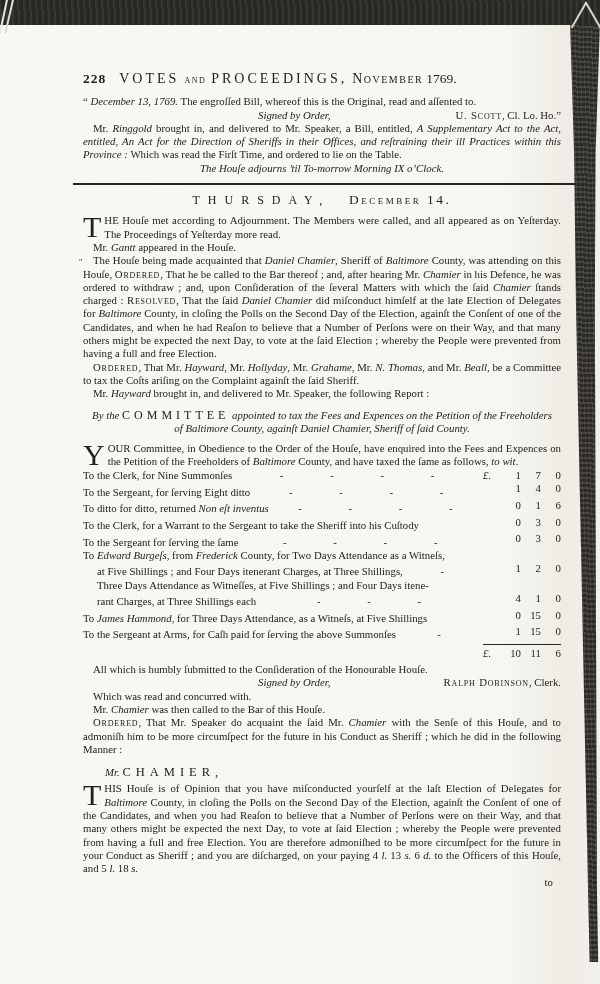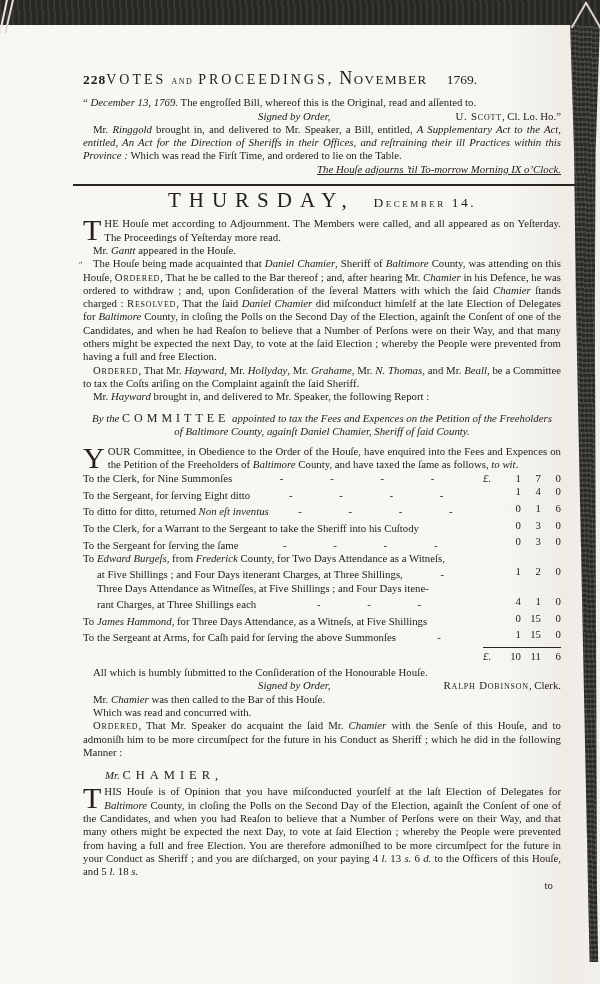--- a/index.html
+++ b/index.html
@@ -29,48 +29,48 @@
   .fold2 {left:592px; top:0; height:30px; transform:rotate(-30deg);}
   .fold3 {left:3px; top:-6px; height:40px; transform:rotate(12deg); background:#e9e7e0;}
   .fold4 {left:9px; top:-8px; height:42px; transform:rotate(13deg); background:#dedcd4;}
 
   .content {
     position:absolute; left:83px; top:72px; width:478px; z-index:2;
     font-size:10.8px; line-height:13.3px; text-align:justify;
   }
 
   
-  .hdr {display:flex; align-items:baseline; margin-bottom:9px; text-align:left;}
+  .hdr {display:flex; align-items:baseline; gap:13px; margin-bottom:9px; text-align:left;}
   .pageno {font-weight:bold; font-size:13.5px; letter-spacing:1px;}
   .p-t1 {font-size:14px; letter-spacing:3px; margin-right:5px;}
   .p-t2 {font-variant:small-caps; font-size:11.5px; letter-spacing:1.5px; margin-right:5px;}
-  .p-t3 {font-variant:small-caps; font-size:18px; letter-spacing:1.5px; margin-right:19px;}
+  .p-t3 {font-variant:small-caps; font-size:14px; letter-spacing:1.5px; margin-right:3px;}
   .p-t4 {font-size:13.5px;}
 
   
   .p-n {}
   .p-i {font-style:italic;}
   .p-sc {font-variant:small-caps; letter-spacing:0.8px;margin-top:46px;}
   .p-spread {letter-spacing:4px; font-size:12px; font-style:normal;}
   .p-spread2 {letter-spacing:5px; font-size:12.5px; font-style:normal;}
   .p-mark {position:absolute; left:-14px; top:2px; font-size:8px;}
 
   .para {margin:0; text-indent:10px; position:relative;}
   .para.nt {text-indent:0;}
-  .center {text-align:right; text-indent:0;text-decoration:underline;}
+  .center {text-align:center; text-indent:0;}
   .italic {font-style:italic;}
 
   .sig-row {display:flex; align-items:baseline;}
   .sig-label {font-style:italic; margin-left:175px;}
   .sig-name {margin-left:auto;}
 
   .rule {height:2px; background:#28251f; margin:8px -14px 7px -10px;}
 
   .day-heading {text-align:center; margin:8px 0 7px; text-indent:0;}
-  .day {font-size:21px; letter-spacing:8px;}
+  .day {font-size:12px; letter-spacing:8px;}
   .ddate {font-variant:small-caps; font-size:13.5px; letter-spacing:2.5px; margin-left:16px;}
 
   .dropcap {float:left; font-size:30px; line-height:24px; padding:1px 3px 0 0;}
 
   .report-heading {text-align:center; font-style:italic; margin:8px 4px 7px; text-indent:0; line-height:13px;}
 
   
   .fees {margin-top:1px;}
   .fee-row {margin:0;}
   .fee-line {text-align:left;}
@@ -258,22 +258,22 @@
             <span class="a">6</span>
         </div>
       </div>
     </div>
 
     <p class="para">All which is humbly ſubmitted to the Conſideration of the Honourable Houſe.</p>
     <div class="sig-row">
       <span class="sig-label">Signed by Order,</span>
       <span class="sig-name"><span class="p-sc">Ralph Dobinson</span><span class="p-n">, Clerk.</span></span>
     </div>
+    <p class="para">Which was read and concurred with.</p>
     <p class="para"><span class="p-n">Mr. </span><span class="p-i">Chamier</span><span class="p-n"> was then called to the Bar of this Houſe.</span></p>
-    <p class="para">Which was read and concurred with.</p>
     <p class="para"><span class="p-sc">Ordered</span><span class="p-n">, That Mr. Speaker do acquaint the ſaid Mr. </span><span class="p-i">Chamier</span><span class="p-n"> with the Senſe of this Houſe, and to admoniſh him to be more circumſpect for the future in his Conduct as Sheriff ; which he did in the following Manner :</span></p>
 
     <p class="salutation"><span class="p-i">Mr. </span><span class="p-spread2">CHAMIER,</span></p>
     <p class="para nt"><span class="dropcap">T</span><span><span class="p-n">HIS Houſe is of Opinion that you have miſconducted yourſelf at the laſt Election of Delegates for </span><span class="p-i">Baltimore</span><span class="p-n"> County, in cloſing the Polls on the Second Day of the Election, againſt the Conſent of one of the Candidates, and when you had Reaſon to believe that a Number of Perſons were on their Way, and that many others might be expected the next Day, to vote at ſaid Election ; whereby the People were prevented from having a full and free Election.  You are therefore admoniſhed to be more circumſpect for the future in your Conduct as Sheriff ; and you are diſcharged, on your paying 4 </span><span class="p-i">l.</span><span class="p-n"> 13 </span><span class="p-i">s.</span><span class="p-n"> 6 </span><span class="p-i">d.</span><span class="p-n"> to the Officers of this Houſe, and 5 </span><span class="p-i">l.</span><span class="p-n"> 18 </span><span class="p-i">s.</span></span></p>
     <p class="para catchword">to</p>
 
   </div>
 </div>
 
 </body></html>

